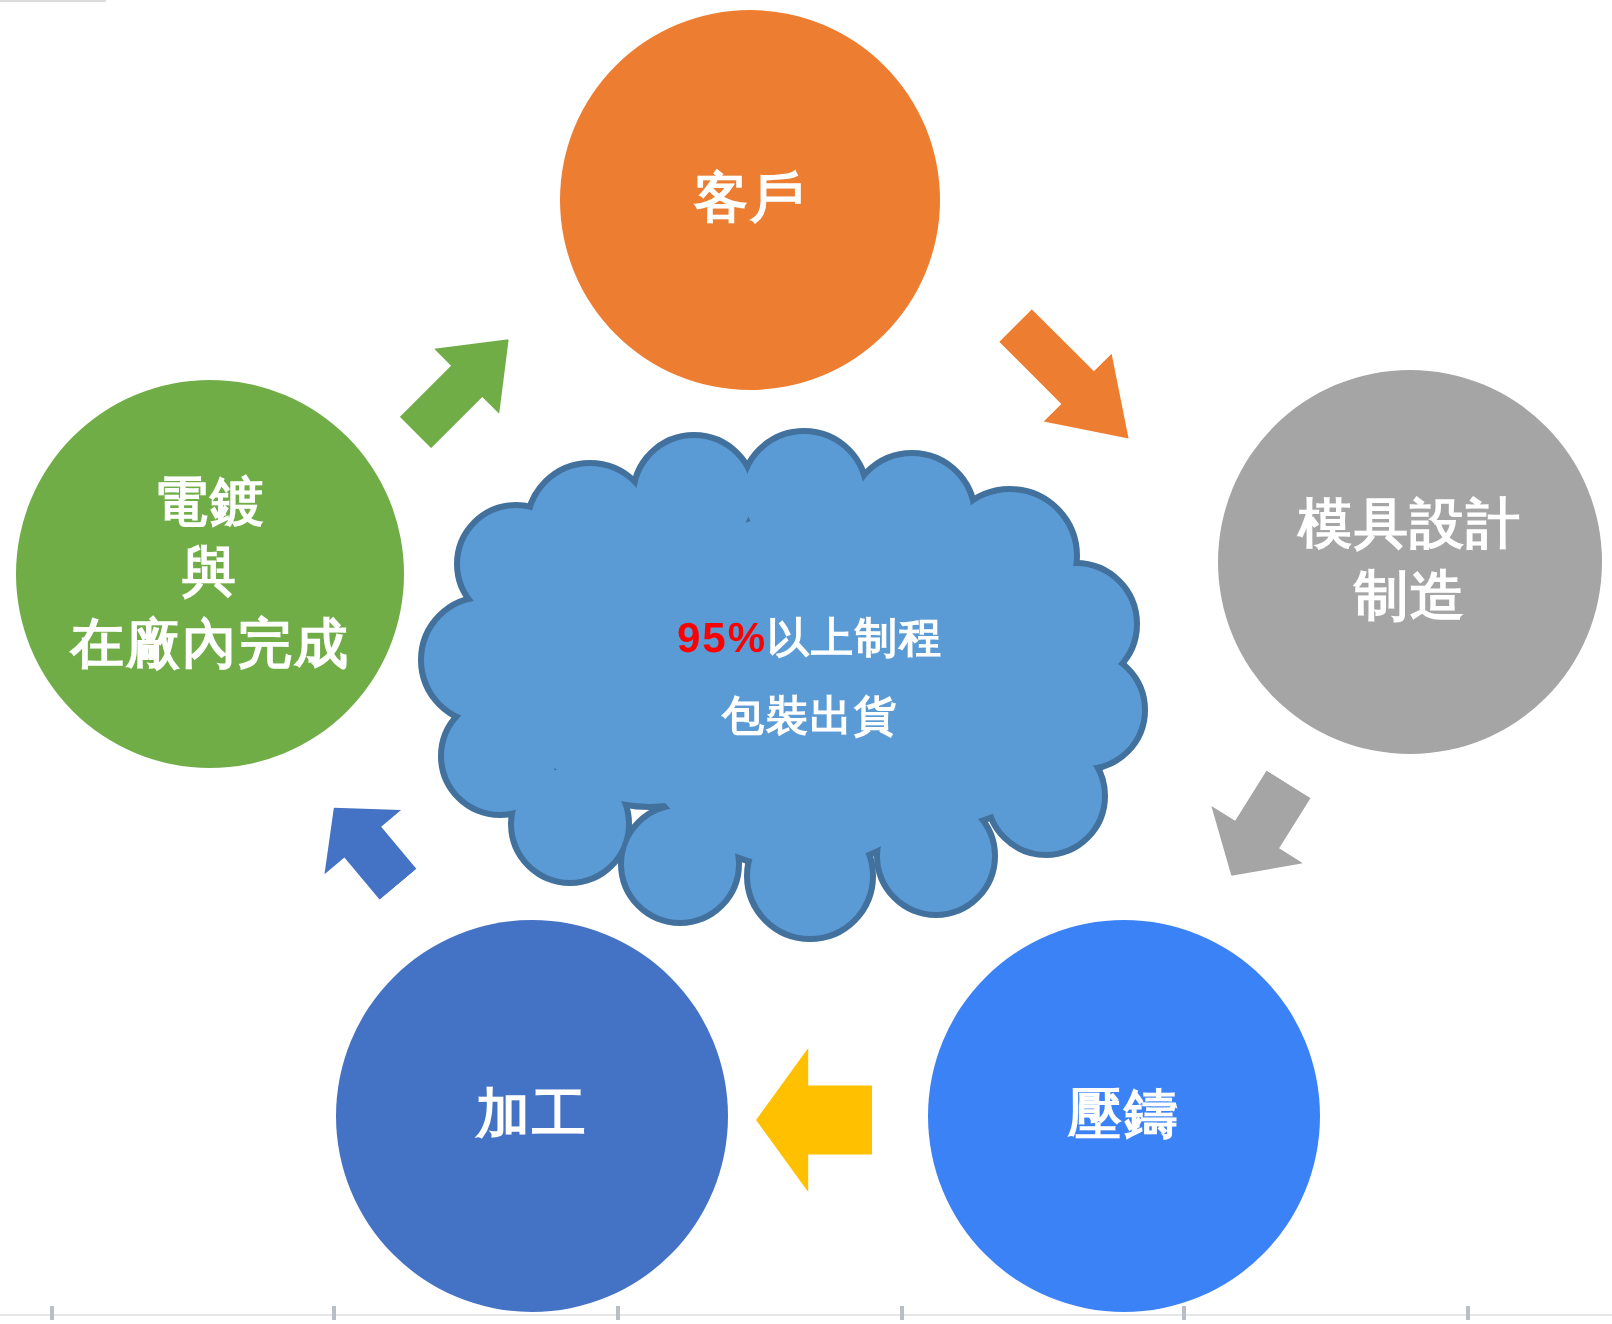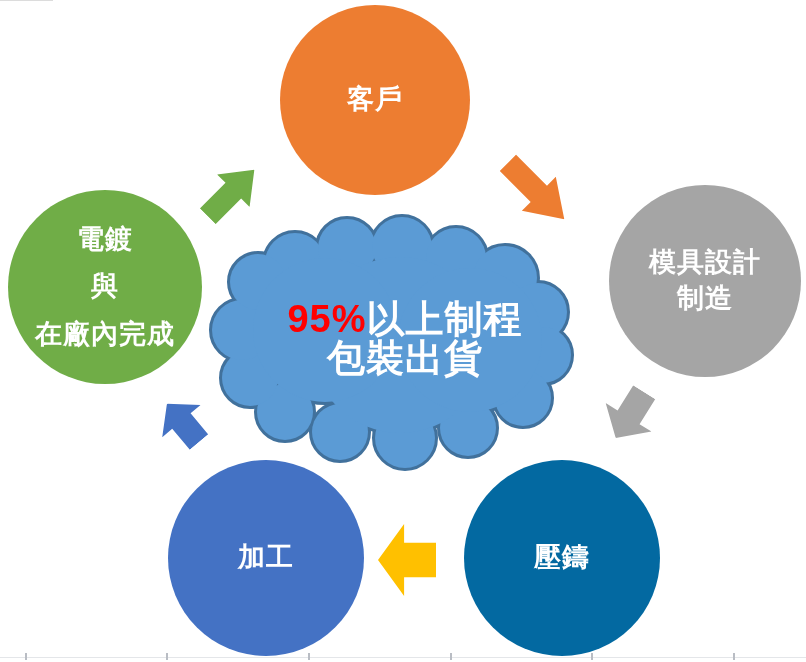--- a/index.html
+++ b/index.html
@@ -46,21 +46,21 @@
 
   
   .cloud-svg { position: absolute; left: 208px; top: 212px; }
   .cloud-stroke { stroke: var(--cloud-border, #41719C); stroke-width: 6; fill: var(--cloud-fill, #5B9BD5); }
   .cloud-fill   { fill: var(--cloud-fill, #5B9BD5); stroke: none; }
 
   .cloud-text {
     position: absolute;
     left: 250px; top: 300px; width: 310px;
     text-align: center;
-    font-size: 38px;
+    font-size: 21px;
     font-weight: 700;
     line-height: 39px;
     color: #ffffff;
     letter-spacing: 1px;
   }
 
   
   .ruler-tick {
     position: absolute;
     top: 653px;
@@ -131,29 +131,29 @@
 
   <div class="node node-mold" style="background-color: rgb(165, 165, 165);">
     <span>模具設計</span>
     <span>制造</span>
   </div>
 
   <div class="node node-customer" style="background-color: rgb(237, 125, 49);">
     <span>客戶</span>
   </div>
 
-  <div class="node node-diecast" style="background-color: #0369a1; justify-content: center;">
+  <div class="node node-diecast" style="background-color: #3b82f6; justify-content: center;">
     <span>壓鑄</span>
   </div>
 
   <div class="node node-machining" style="background-color: rgb(68, 114, 196);">
     <span>加工</span>
   </div>
 
-  <div class="node node-plating" style="background-color: rgb(112, 173, 71); gap: 12px;">
+  <div class="node node-plating" style="background-color: rgb(112, 173, 71);">
     <span>電鍍</span>
     <span>與</span>
     <span>在廠內完成</span>
   </div>
 
   <div class="topleft-hairline"></div>
   <div class="bottom-hairline"></div>
   <div class="ruler-tick" style="left:25px"></div>
   <div class="ruler-tick" style="left:166px"></div>
   <div class="ruler-tick" style="left:308px"></div>

